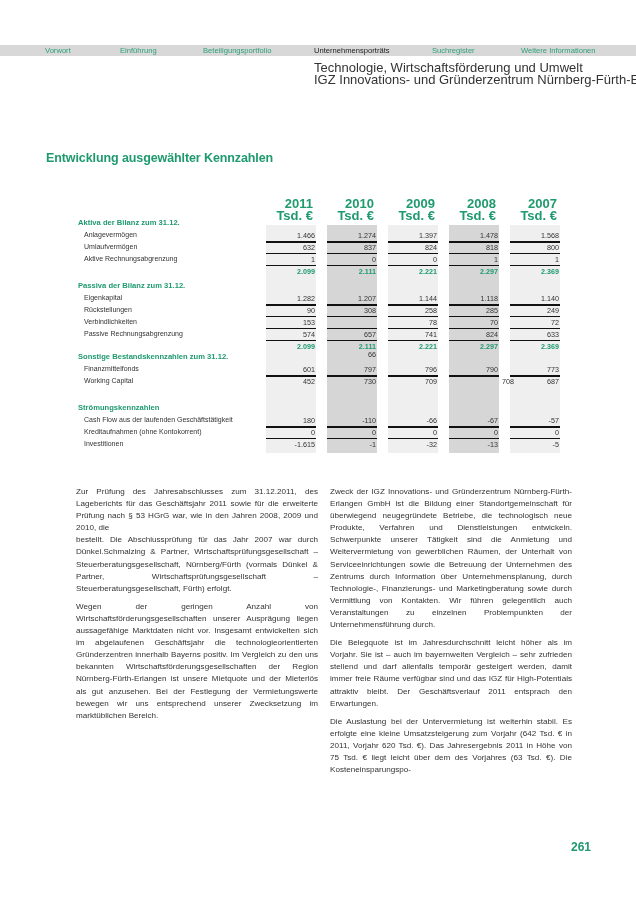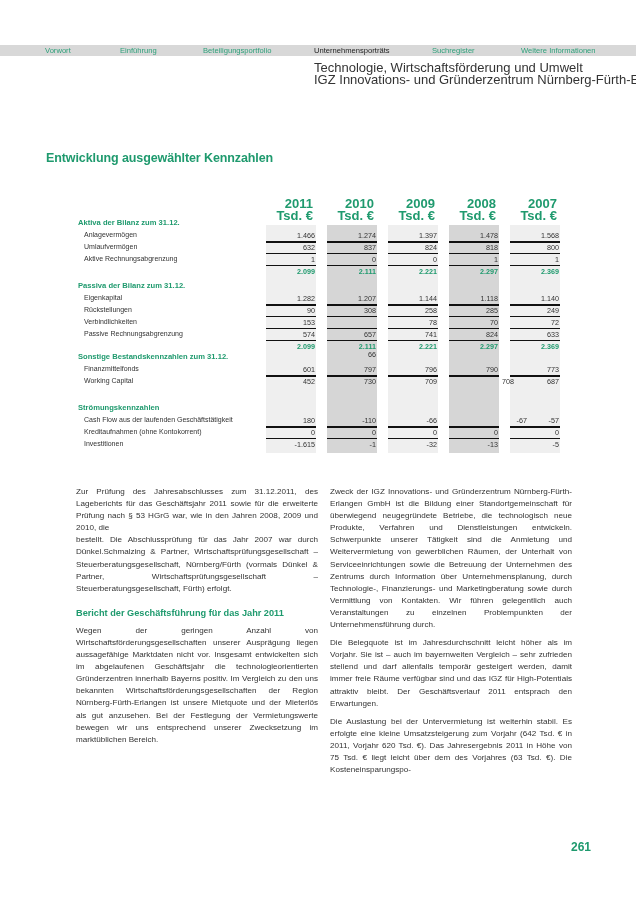--- a/index.html
+++ b/index.html
@@ -176,21 +176,21 @@
       <div class="cell" style="left: 449px; top: 377.1px; margin-left: 16px;">708</div>
       <div class="cell" style="left: 510px; top: 377.1px;">687</div>
       <div class="grouplabel" style="top: 403px;">Strömungskennzahlen</div>
       <div class="rowlabel" style="top: 416.3px;">Cash Flow aus der laufenden Geschäftstätigkeit</div>
       <div class="cell" style="left: 266px; top: 416.3px;">180</div>
       <div class="rule" style="left: 266px; top: 426.3px;"></div>
       <div class="cell" style="left: 327px; top: 416.3px;">-110</div>
       <div class="rule" style="left: 327px; top: 426.3px;"></div>
       <div class="cell" style="left: 388px; top: 416.3px;">-66</div>
       <div class="rule" style="left: 388px; top: 426.3px;"></div>
-      <div class="cell" style="left: 449px; top: 416.3px; margin-left: 29px;">-67</div>
+      <div class="cell" style="left: 449px; top: 416.3px;">-67</div>
       <div class="rule" style="left: 449px; top: 426.3px;"></div>
       <div class="cell" style="left: 510px; top: 416.3px;">-57</div>
       <div class="rule" style="left: 510px; top: 426.3px;"></div>
       <div class="rowlabel" style="top: 428.1px;">Kreditaufnahmen (ohne Kontokorrent)</div>
       <div class="cell" style="left: 266px; top: 428.1px;">0</div>
       <div class="rule" style="left: 266px; top: 438.1px;"></div>
       <div class="cell" style="left: 327px; top: 428.1px;">0</div>
       <div class="rule" style="left: 327px; top: 438.1px;"></div>
       <div class="cell" style="left: 388px; top: 428.1px;">0</div>
       <div class="rule" style="left: 388px; top: 438.1px;"></div>
@@ -203,21 +203,20 @@
       <div class="cell" style="left: 327px; top: 439.9px;">-1</div>
       <div class="cell" style="left: 388px; top: 439.9px;">-32</div>
       <div class="cell" style="left: 449px; top: 439.9px;">-13</div>
       <div class="cell" style="left: 510px; top: 439.9px;">-5</div>
     </div>
 </div>
 
 <div class="col" style="left:76px">
   <p class="nogap">Zur Prüfung des Jahresabschlusses zum 31.12.2011, des Lageberichts für das Geschäftsjahr 2011 sowie für die erweiterte Prüfung nach § 53 HGrG war, wie in den Jahren 2008, 2009 und 2010, die</p>
   <p>bestellt. Die Abschlussprüfung für das Jahr 2007 war durch Dünkel.Schmalzing &amp; Partner, Wirtschaftsprüfungsgesellschaft – Steuerberatungsgesellschaft, Nürnberg/Fürth (vormals Dünkel &amp; Partner, Wirtschaftsprüfungsgesellschaft – Steuerberatungsgesellschaft, Fürth) erfolgt.</p>
-  <h3 class="gap">Bericht der Geschäftsführung für das Jahr 2011</h3>
   <p>Wegen der geringen Anzahl von Wirtschaftsförderungsgesellschaften unserer Ausprägung liegen aussagefähige Marktdaten nicht vor. Insgesamt entwickelten sich im abgelaufenen Geschäftsjahr die technologieorientierten Gründerzentren innerhalb Bayerns positiv. Im Vergleich zu den uns bekannten Wirtschaftsförderungsgesellschaften der Region Nürnberg-Fürth-Erlangen ist unsere Mietquote und der Mieterlös als gut anzusehen. Bei der Festlegung der Vermietungswerte bewegen wir uns entsprechend unserer Zwecksetzung im marktüblichen Bereich.</p>
 </div>
 
 <div class="col" style="left:330px">
   <p>Zweck der IGZ Innovations- und Gründerzentrum Nürnberg-Fürth-Erlangen GmbH ist die Bildung einer Standortgemeinschaft für überwiegend neugegründete Betriebe, die technologisch neue Produkte, Verfahren und Dienstleistungen entwickeln. Schwerpunkte unserer Tätigkeit sind die Anmietung und Weitervermietung von gewerblichen Räumen, der Unterhalt von Serviceeinrichtungen sowie die Betreuung der Unternehmen des Zentrums durch Information über Unternehmensplanung, durch Technologie-, Finanzierungs- und Marketingberatung sowie durch Vermittlung von Kontakten. Wir führen gelegentlich auch Veranstaltungen zu einzelnen Problempunkten der Unternehmensführung durch.</p>
   <p>Die Belegquote ist im Jahresdurchschnitt leicht höher als im Vorjahr. Sie ist – auch im bayernweiten Vergleich – sehr zufrieden stellend und darf allenfalls temporär gesteigert werden, damit immer freie Räume verfügbar sind und das IGZ für High-Potentials attraktiv bleibt. Der Geschäftsverlauf 2011 entsprach den Erwartungen.</p>
   <p>Die Auslastung bei der Untervermietung ist weiterhin stabil. Es erfolgte eine kleine Umsatzsteigerung zum Vorjahr (642 Tsd. € in 2011, Vorjahr 620 Tsd. €). Das Jahresergebnis 2011 in Höhe von 75 Tsd. € liegt leicht über dem des Vorjahres (63 Tsd. €). Die Kosteneinsparungspo-</p>
 </div>
 
 <div class="pagenum">261</div>

